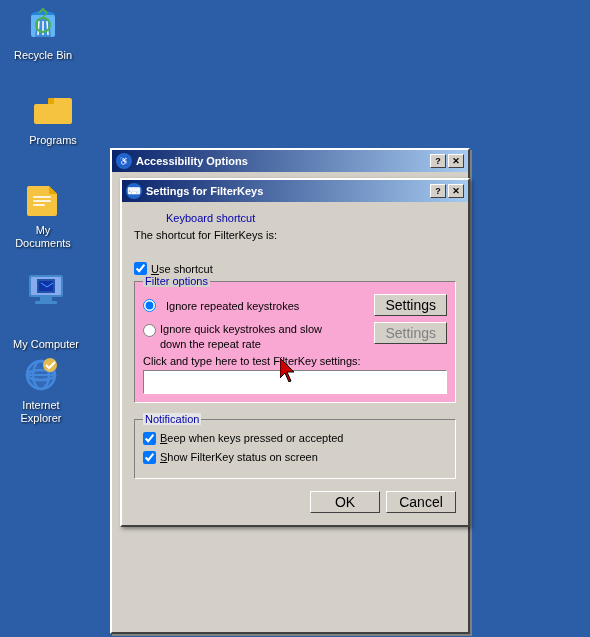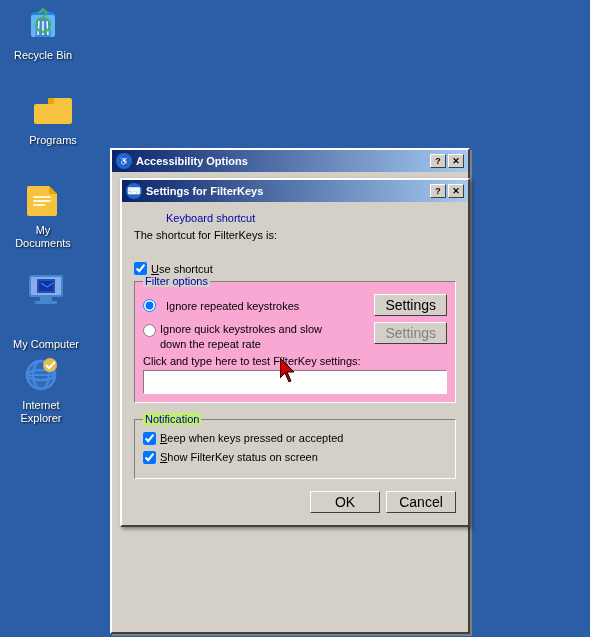--- a/index.html
+++ b/index.html
@@ -246,21 +246,21 @@
       padding: 6px 8px 8px 8px;
       margin-bottom: 8px;
       position: relative;
     }
     .notif-legend {
       color: #0000aa;
       font-size: 11px;
       position: absolute;
       top: -7px;
       left: 8px;
-      background: #bef264;
+      background: #e5e5e5;
       padding: 0 2px;
     }
 
     
     .btn-row {
       display: flex;
       justify-content: flex-end;
       gap: 6px;
       padding: 4px 0 4px 0;
     }

